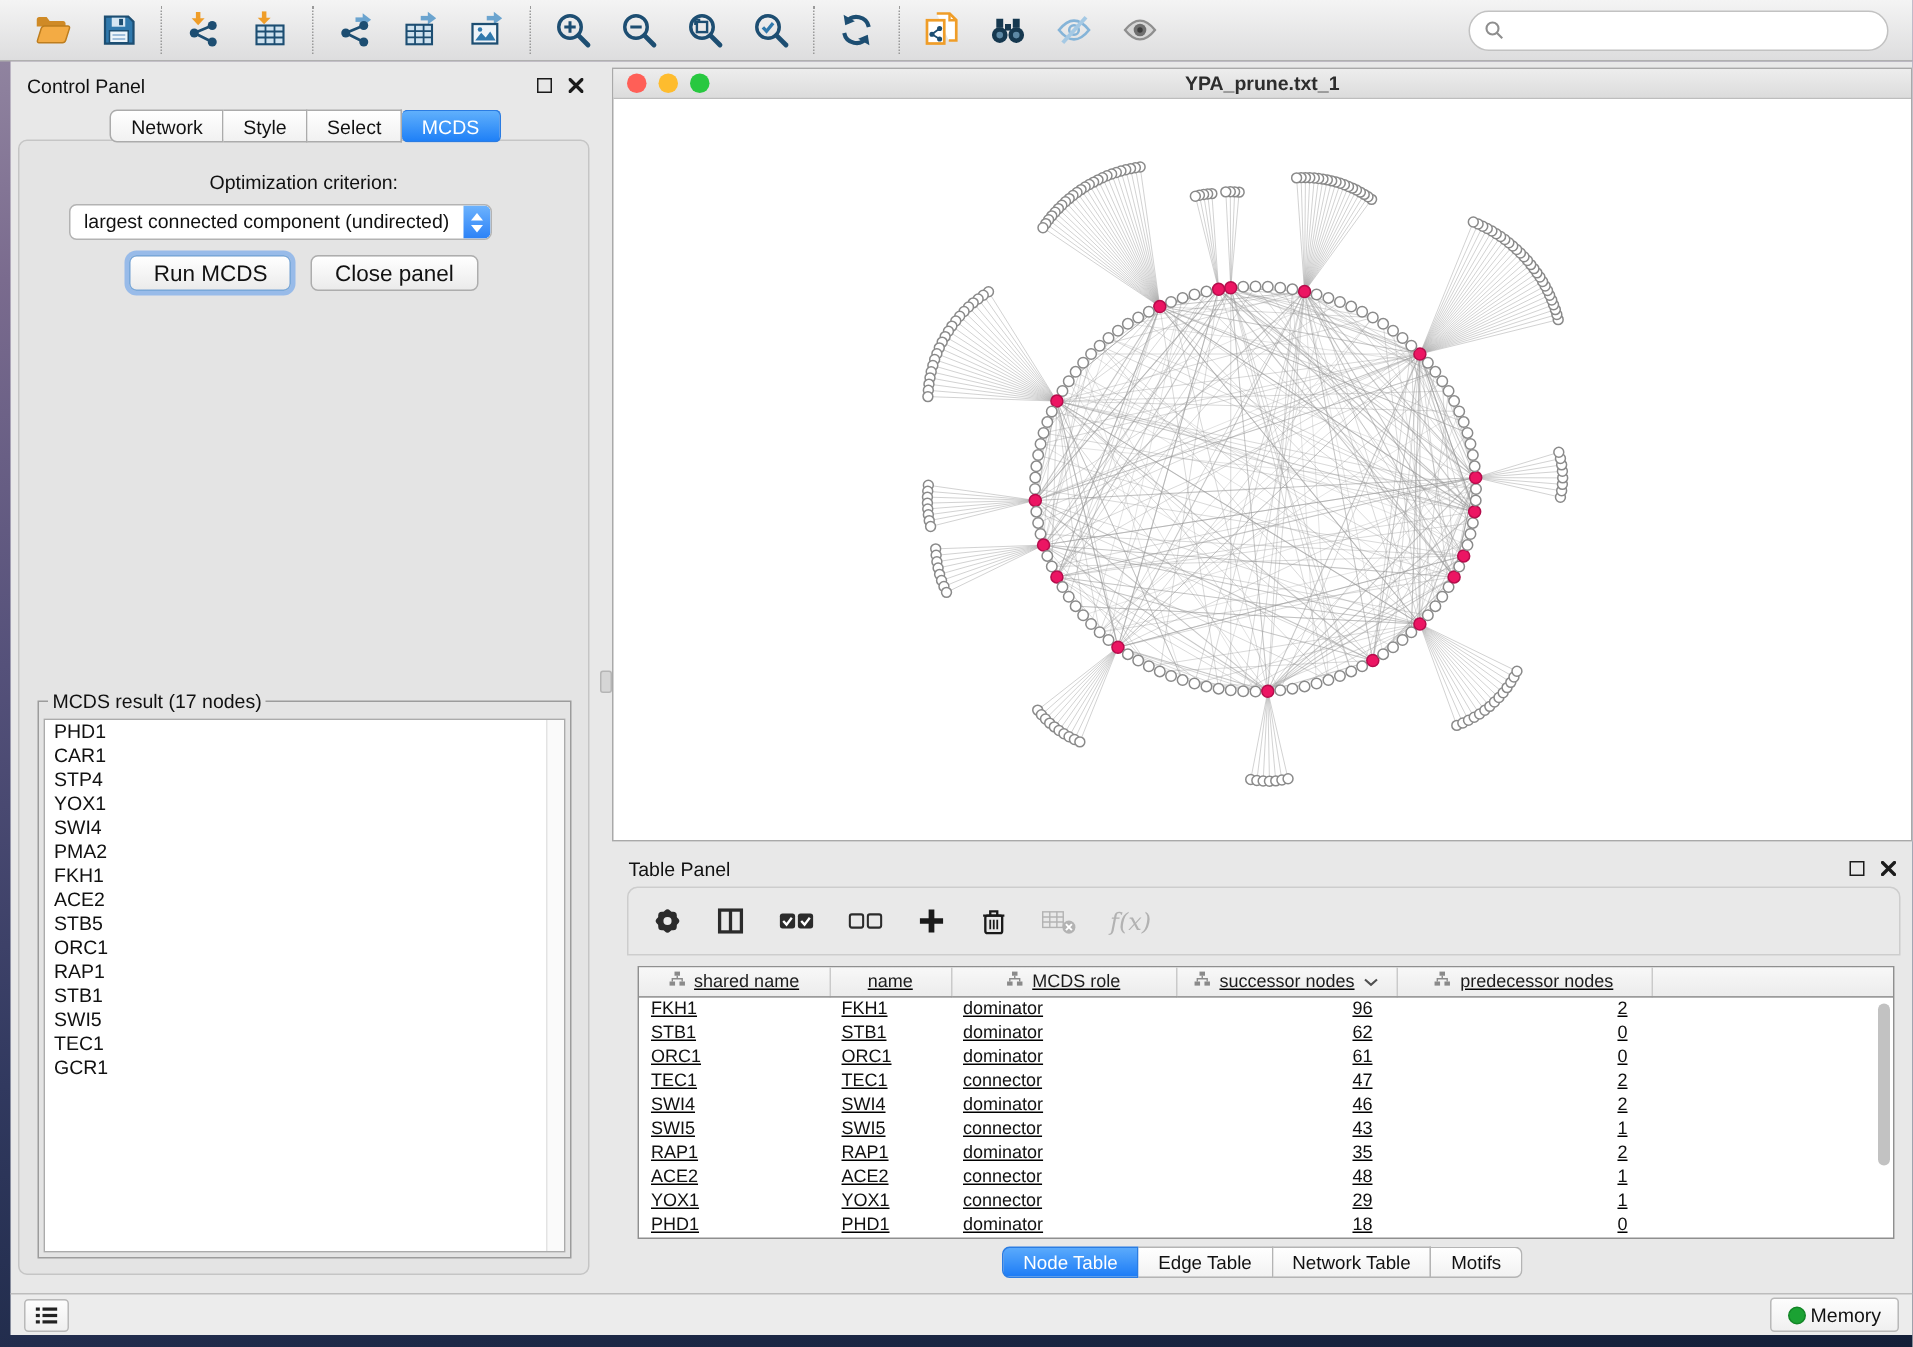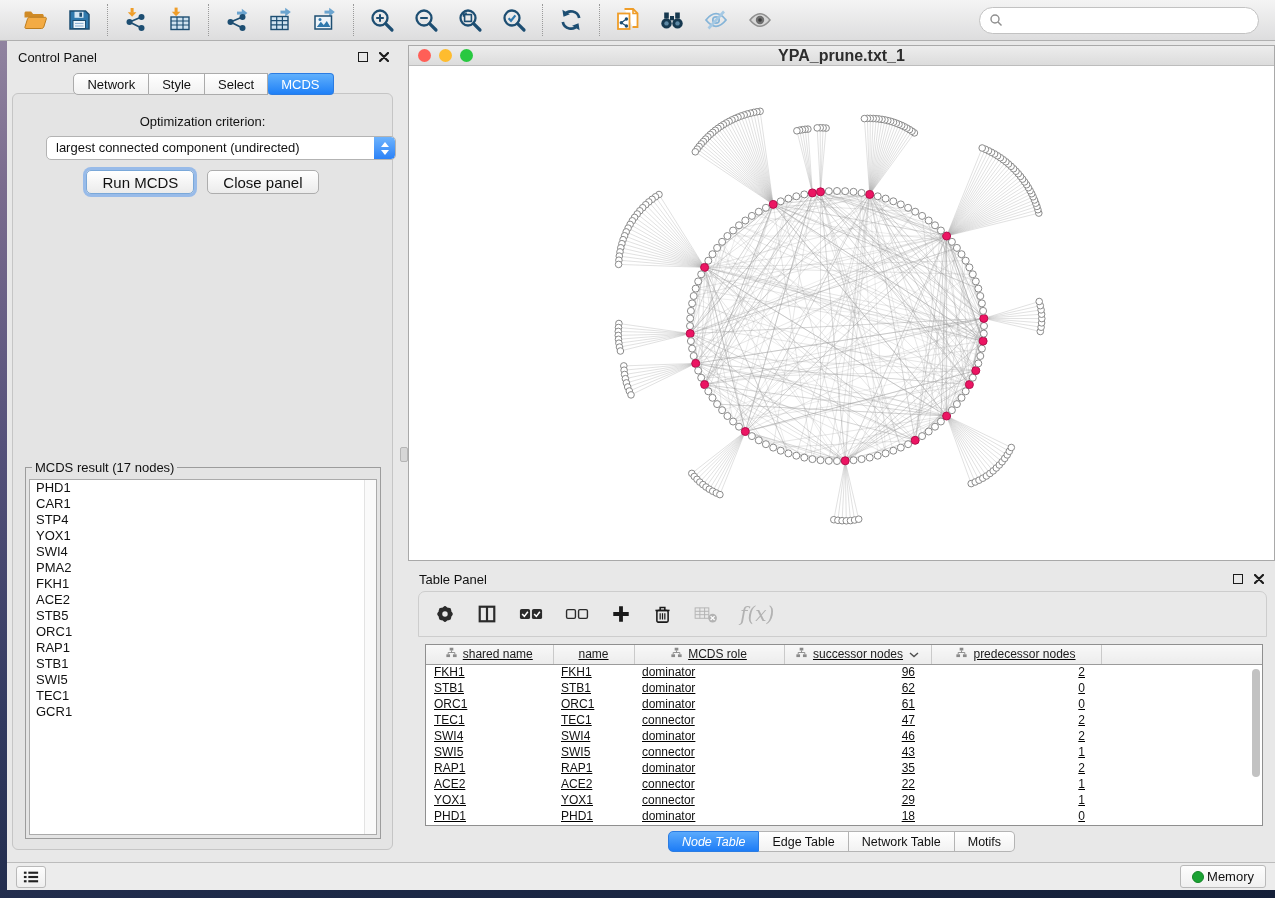--- a/index.html
+++ b/index.html
@@ -35,21 +35,21 @@
   .cp-tabs { position:absolute; left:0; top:32px; width:100%; display:flex; justify-content:center; z-index:3; }
   .tab { height:22px; padding:0 13px; font-size:13px; color:#111;
     background:linear-gradient(#ffffff,#f1f1f1); border:1px solid #ababab; border-left:none;
     display:flex; align-items:center; }
   .tab:first-child { border-left:1px solid #ababab; border-radius:5px 0 0 5px; }
   .tab:last-child { border-radius:0 5px 5px 0; }
   .tab.selected { background:linear-gradient(#60b0fc,#1f80f7); color:#fff; border-color:#2b7ce2; border-radius:4px; }
   .cp-body { position:absolute; left:5px; top:52px; width:381px; height:757px;
     background:#e4e4e4; border:1px solid #c5c5c5; border-radius:6px; }
   .opt-label { position:absolute; left:0; top:20px; width:100%; text-align:center; font-size:13px; color:#111; }
-  .select { position:absolute; left:33px; top:42px; width:350px; height:24px; background:#fff;
+  .select { position:absolute; left:33px; top:42px; width:282px; height:24px; background:#fff;
     border:1px solid #b3b3b3; border-radius:5px; display:flex; align-items:stretch; overflow:hidden; }
   .select-text { flex:1; font-size:13px; line-height:22px; padding:0 9px; white-space:nowrap; color:#111; }
   .select-cap { width:21px; background:linear-gradient(#6db3fd,#2c82f7); display:flex; flex-direction:column;
     align-items:center; justify-content:center; gap:3px; border-radius:0 4px 4px 0; }
   .tri-up { width:0; height:0; border-left:4px solid transparent; border-right:4px solid transparent; border-bottom:5px solid #fff; }
   .tri-dn { width:0; height:0; border-left:4px solid transparent; border-right:4px solid transparent; border-top:5px solid #fff; }
   .btn-row { position:absolute; left:0; top:76px; width:100%; display:flex; justify-content:center; gap:13px; }
   .btn { height:24px; padding:0 15px; font-size:15px; color:#111;
     background:linear-gradient(#ffffff,#ebebeb); border:1px solid #adadad; border-radius:5px; }
   .btn.focused { box-shadow:0 0 0 3px rgba(110,165,235,.65); border-color:#7aa8d9; }
@@ -63,45 +63,45 @@
   .split-handle { position:absolute; left:0; top:406px; width:8px; height:15px;
     background:#d6d6d6; border:1px solid #b5b5b5; border-radius:2px; }
   
   .right-area { position:absolute; left:401px; top:0; width:867px; height:821px; }
   .net-win { position:absolute; left:0; top:4px; width:867px; height:516px; background:#fff;
     border:1px solid #a9a9a9; }
   .net-title { height:20px; background:linear-gradient(#ededed,#dcdcdc); border-bottom:1px solid #bdbdbd;
     display:flex; align-items:center; padding:0 9px; position:relative; }
   .lights { display:flex; gap:8px; }
   .light { width:13px; height:13px; border-radius:50%; }
-  .net-title-text { position:absolute; left:0; width:100%; text-align:center; font-size:16px; font-weight:bold; color:#2d2d2d; }
+  .net-title-text { position:absolute; left:0; width:100%; text-align:center; font-size:13px; font-weight:bold; color:#2d2d2d; }
   .net-canvas { width:865px; height:494px; display:block; }
   
   .table-panel { position:absolute; left:0; top:524px; width:867px; height:297px; }
   .tp-toolbar { position:absolute; left:10px; top:26px; width:849px; height:46px; background:#e9e9e9;
     border:1px solid #cdcdcd; border-radius:7px 7px 0 0; display:flex; align-items:center; padding:0 16px; gap:22px; }
   .tp-btn { background:none; border:none; padding:0; display:flex; align-items:center; }
-  .fx-label { font-family:"DejaVu Serif", serif; font-style:italic; font-size:20px; color:#b2b2b2; }
+  .fx-label { font-family:"DejaVu Serif", serif; font-style:italic; font-size:16px; color:#b2b2b2; }
   .ntable-wrap { position:absolute; left:17px; top:79px; width:838px; height:182px; background:#fff;
     border:1px solid #8f8f8f; }
   table.ntable { border-collapse:collapse; width:100%; table-layout:fixed;text-decoration:underline; }
   .ntable th { height:19px; background:linear-gradient(#f8f8f8,#ececec); border-bottom:1px solid #9b9b9b;
     border-right:1px solid #cacaca; font-size:12px; font-weight:normal; color:#1c1c1c; padding:0 4px; }
   .ntable th:last-child { border-right:none; }
   .th-inner { display:flex; align-items:center; justify-content:center; gap:6px; }
   .ntable td { height:16px; font-size:12px; color:#111; padding:0 8px; white-space:nowrap; overflow:hidden; }
   .ntable td.num { text-align:right; padding-right:16px; }
   .tbl-scroll { position:absolute; right:2px; top:24px; width:8px; height:108px; background:#c2c2c2; border-radius:4px; }
   .bottom-tabs { position:absolute; left:0; top:266px; width:100%; display:flex; justify-content:center; }
   .btab { height:21px; padding:0 13px; font-size:12.5px; color:#111;
     background:linear-gradient(#ffffff,#f2f2f2); border:1px solid #b4b4b4; border-left:none;
     display:flex; align-items:center; }
   .btab:first-child { border-left:1px solid #b4b4b4; border-radius:5px 0 0 5px; }
   .btab:last-child { border-radius:0 5px 5px 0; }
-  .btab.selected { background:linear-gradient(#5aaafc,#1d7cf6); color:#fff; border-color:#2b7ce2;font-style:italic; }
+  .btab.selected { background:linear-gradient(#5aaafc,#1d7cf6); color:#fff; border-color:#2b7ce2; }
   
   .statusbar { position:absolute; left:7px; top:862px; width:1268px; height:28px; background:#ececec;
     border-top:1px solid #bcbcbc; display:flex; align-items:center; padding:0 9px; }
   .status-list-btn { width:30px; height:22px; background:linear-gradient(#fdfdfd,#efefef);
     border:1px solid #b9b9b9; border-radius:3px; display:flex; align-items:center; justify-content:center; }
   .memory-btn { margin-left:auto; height:23px; background:linear-gradient(#fdfdfd,#f0f0f0);
     border:1px solid #b9b9b9; border-radius:3px; display:flex; align-items:center; gap:3px;
     padding:0 11px; font-size:13px; color:#111; }
   .mem-dot { width:12px; height:12px; border-radius:50%; background:#1ba233; border:1px solid #128526; }
 </style>
@@ -1273,21 +1273,21 @@
                 <td>RAP1</td>
                 <td>dominator</td>
                 <td class="num">35</td>
                 <td class="num">2</td>
                 <td></td>
               </tr>
               <tr>
                 <td>ACE2</td>
                 <td>ACE2</td>
                 <td>connector</td>
-                <td class="num">22</td>
+                <td class="num">48</td>
                 <td class="num">1</td>
                 <td></td>
               </tr>
               <tr>
                 <td>YOX1</td>
                 <td>YOX1</td>
                 <td>connector</td>
                 <td class="num">29</td>
                 <td class="num">1</td>
                 <td></td>

